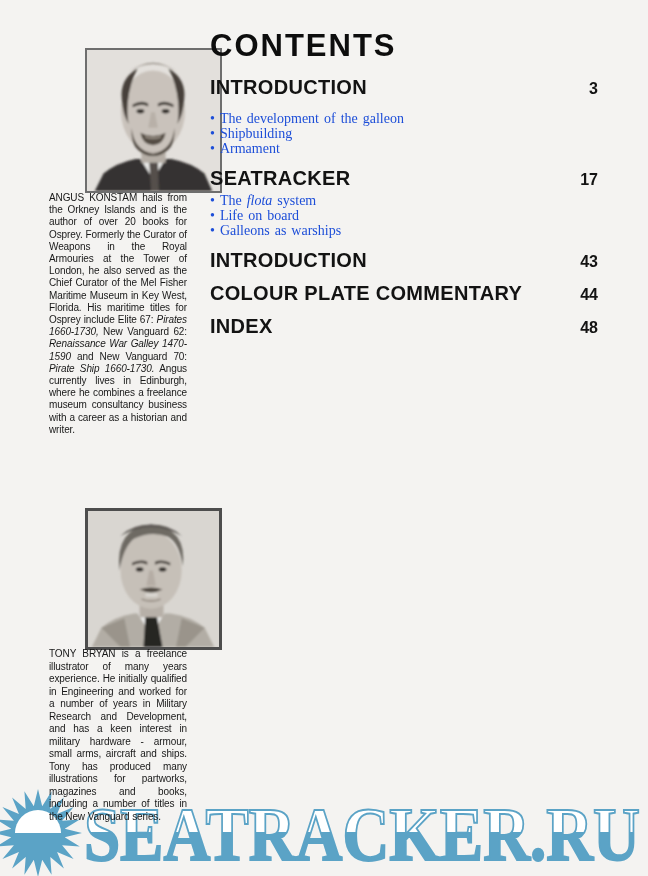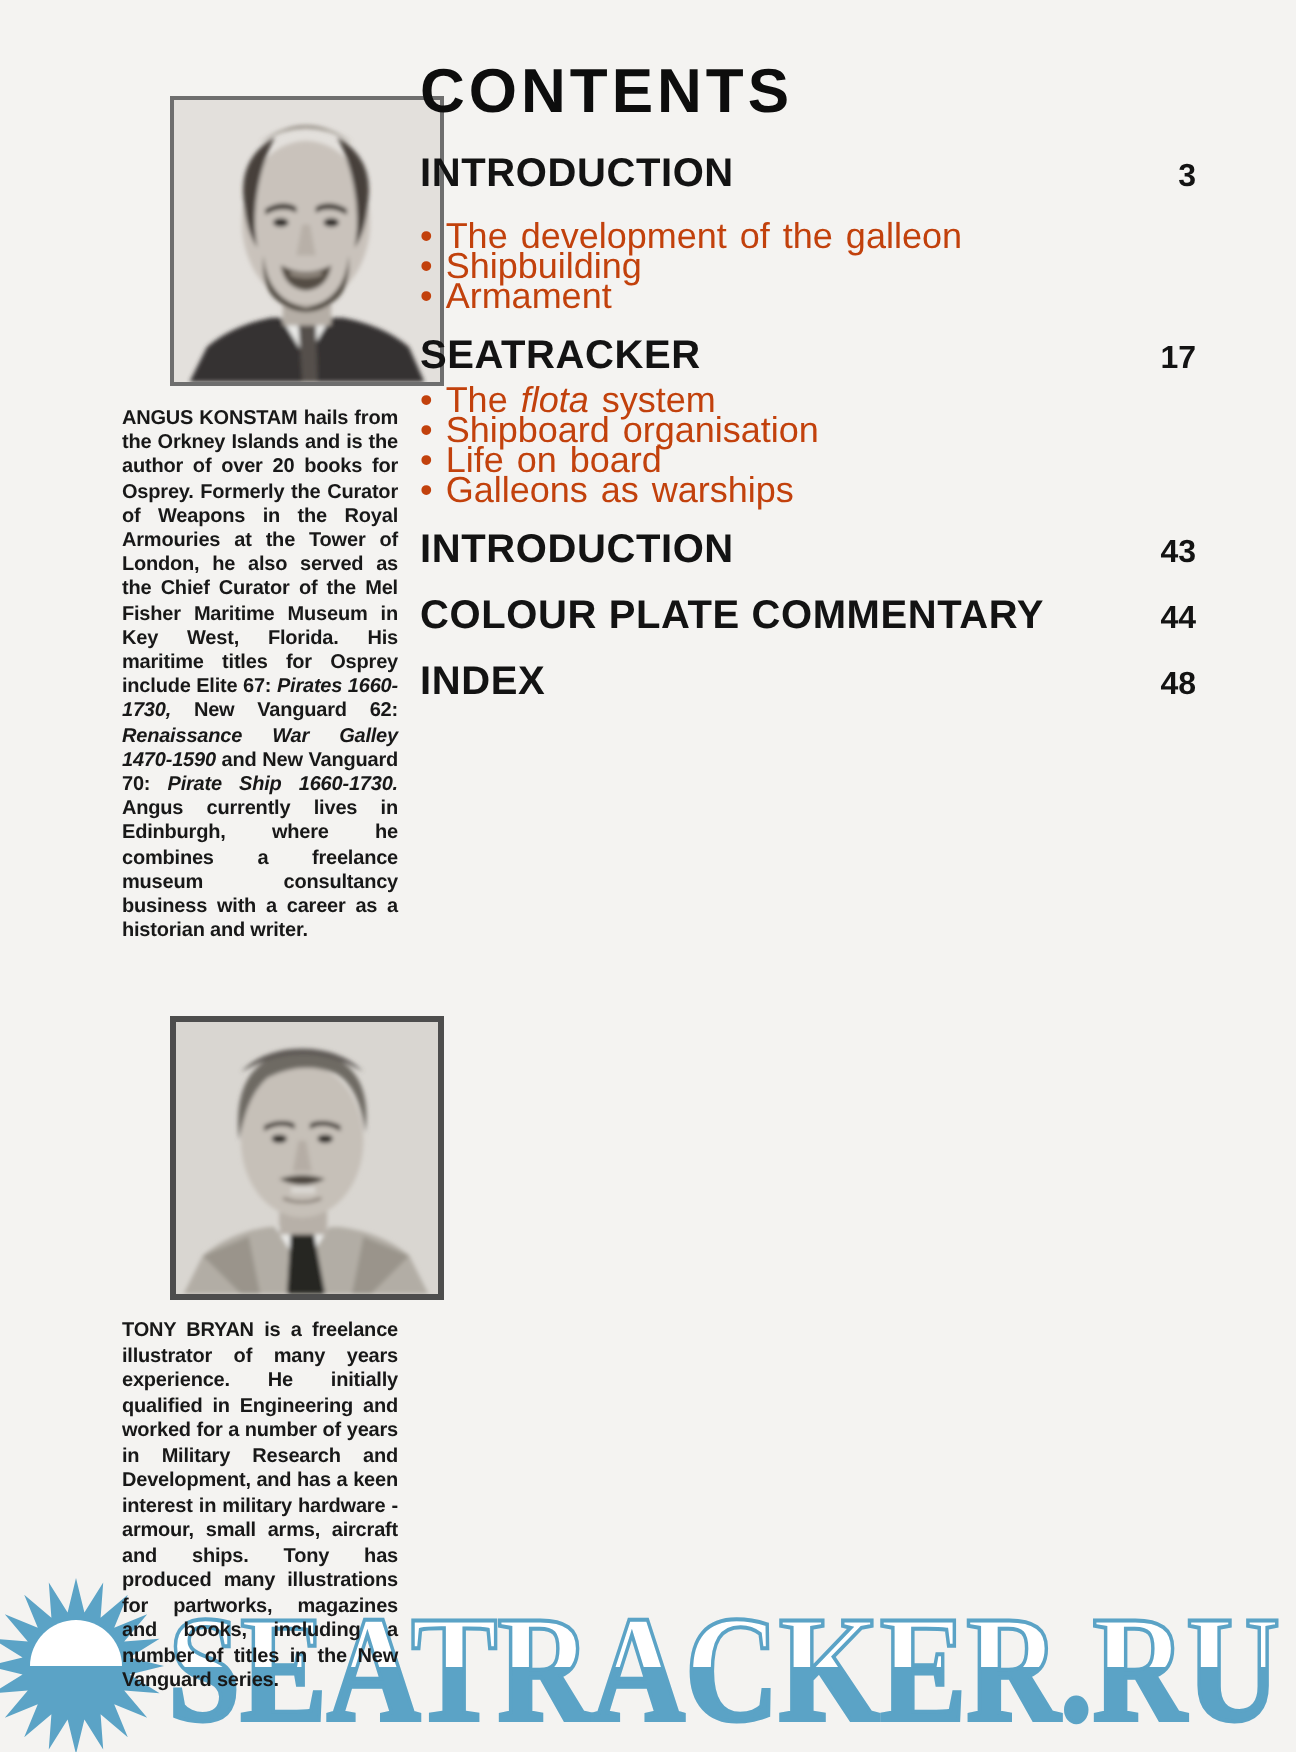--- a/index.html
+++ b/index.html
@@ -10,42 +10,42 @@
     font-family:"Liberation Sans", sans-serif; color:var(--ink);
   }
 
   
   .photo{ position:absolute; left:45px; width:137px; box-sizing:border-box; background:#e0ddd8; }
   .photo svg{ display:block; width:100%; height:100%; }
   .photo-1{ top:18px;  height:145px; border:2px solid #6e6e6e; }
   .photo-2{ top:478px; height:142px; border:3px solid #4d4d4d; }
 
   .bio{
-    position:absolute; left:45px; width:138px; margin:16px;
-    font-size:10px; line-height:12.2px; font-weight:bold;
+    position:absolute; left:45px; width:138px; margin:4px;
+    font-size:10px; line-height:12.2px; font-weight:normal;
     letter-spacing:-0.1px; text-align:justify; color:#181818;
   }
   .bio em{ font-style:italic; }
   .bio-1{ top:174px; }
   .bio-2{ top:630px; line-height:12.5px; }
 
   
   .right-col{ position:absolute; left:210px; top:0; width:388px; padding-top:14px; }
   .toc-title{
     margin:0 0 14px 0; font-size:31px; line-height:36px; font-weight:bold;
     letter-spacing:2px; color:#0d0d0d;
   }
   .toc-entry + .toc-entry{ margin-top:13px; }
   .toc-row{ display:flex; justify-content:space-between; align-items:baseline; }
   .toc-label{ font-size:20px; line-height:19px; font-weight:bold; letter-spacing:0.3px; }
   .toc-page{ font-size:16px; line-height:19px; font-weight:bold; }
   .toc-bullets{
     list-style:none; margin:4px 0 0 0; padding:0;
-    font-family:Liberation Sans, sans-serif; font-size:18px; line-height:15px;
-    font-weight:normal; word-spacing:1.5px; color:#c2410c;
+    font-family:Liberation Serif, serif; font-size:14px; line-height:15px;
+    font-weight:normal; word-spacing:1.5px; color:#1d4ed8;
   }
   .toc-bullets li{ padding-left:13px; text-indent:-13px; }
   .toc-bullets li::before{ content:"\2022\00a0 "; }
   .toc-bullets em{ font-style:italic; }
 
   
   .watermark{ position:absolute; left:0; top:786px; width:648px; height:90px; z-index:0; }
   .watermark svg{ display:block; width:648px; height:90px; }
   .left-col, .right-col{ position:relative; z-index:1;margin-top:14px; }
   .left-col .bio, .left-col .photo{ z-index:1; }
@@ -154,21 +154,20 @@
             <li class=""><span>Armament</span></li>
           </ul>
         </div>
         <div class="toc-entry">
           <div class="toc-row">
             <span class="toc-label">SEATRACKER</span>
             <span class="toc-page">17</span>
           </div>
           <ul class="toc-bullets">
             <li class=""><span>The </span><em>flota</em><span> system</span></li>
-            <li class=""><span>Shipboard organisation</span></li>
             <li class=""><span>Life on board</span></li>
             <li class=""><span>Galleons as warships</span></li>
           </ul>
         </div>
         <div class="toc-entry">
           <div class="toc-row">
             <span class="toc-label">INTRODUCTION</span>
             <span class="toc-page">43</span>
           </div>
         </div>

